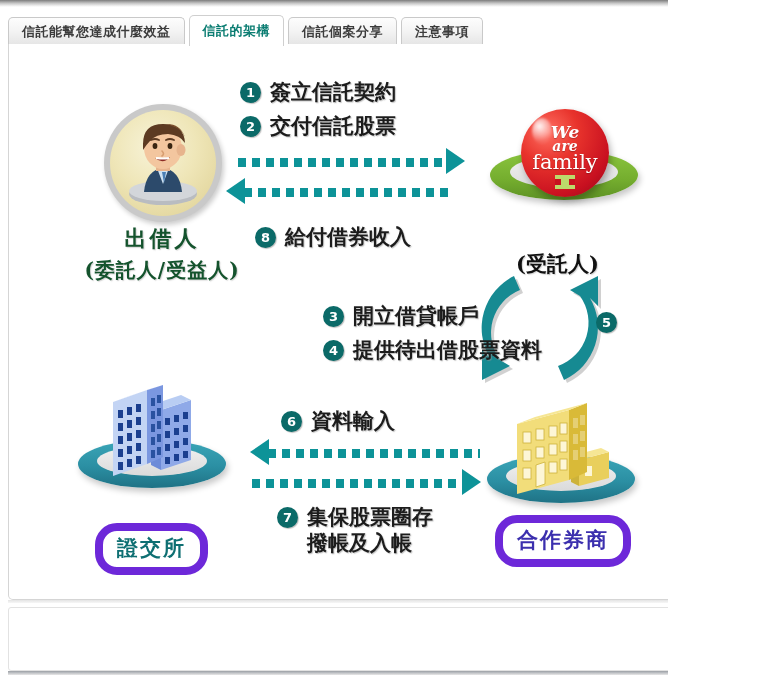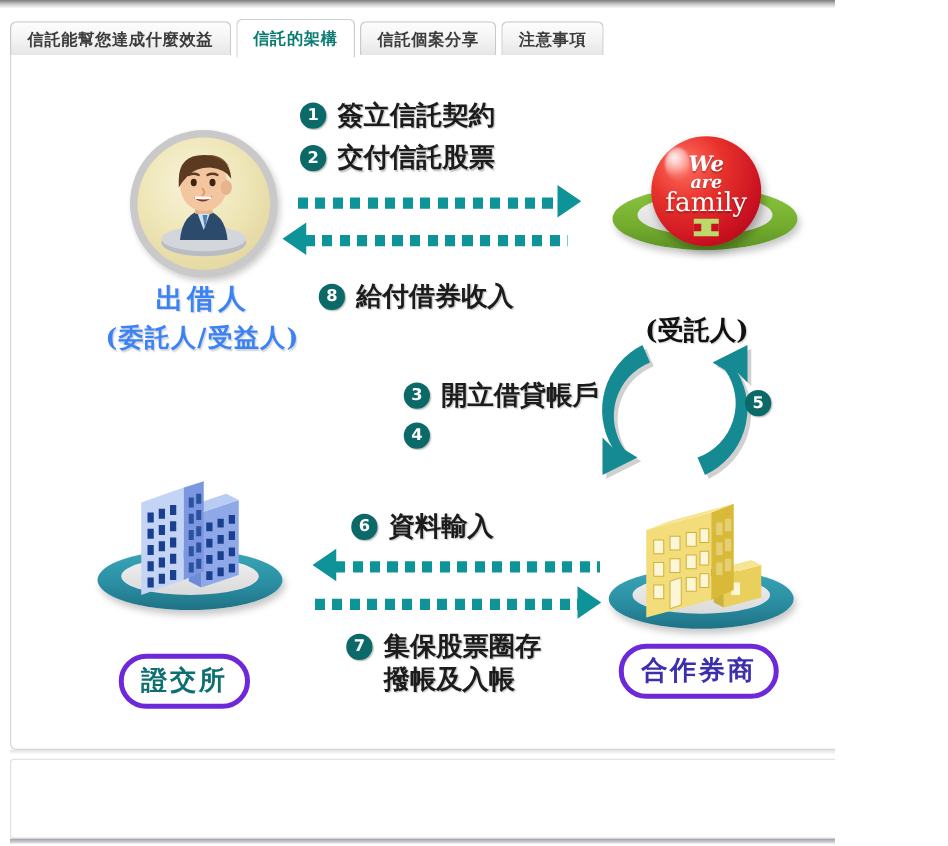--- a/index.html
+++ b/index.html
@@ -138,41 +138,41 @@
     color: #1c1c1c;
     text-shadow: 1px 1px 1px rgba(150,150,150,0.55);
     line-height: 1.18;
   }
   .steptext.two { line-height: 1.15; }
 
   
   .red-label {
     font-family: "DejaVu Serif", "Liberation Serif", serif;
     font-weight: bold;
-    color: #3b82f6;
+    color: #14532d;
     text-align: center;
     text-shadow: 1px 1px 1px rgba(170,170,170,0.5);
     white-space: nowrap;
   }
   .red-label .l1 { font-size: 22px; letter-spacing: 3px; }
   .red-label .l2 { font-size: 20px; letter-spacing: 1px; margin-top: 3px; }
 
   .dark-label {
     font-family: "DejaVu Serif", "Liberation Serif", serif;
     font-size: 21px;
     font-weight: bold;
     color: #111111;
     text-shadow: 1px 1px 1px rgba(165,165,165,0.5);
     white-space: nowrap;
   }
 
   
   .pill {
     box-sizing: border-box;
-    border: 4px solid #6d28d9;
+    border: 8px solid #6d28d9;
     border-radius: 22px;
     padding: 3px 14px 5px 14px;
     background: #ffffff;
     font-family: "DejaVu Serif", "Liberation Serif", serif;
     font-size: 21px;
     font-weight: bold;
     letter-spacing: 2px;
     white-space: nowrap;
     text-align: center;
   }
@@ -401,20 +401,21 @@
         <path d="M112 118 A58 58 0 0 0 138 36 L146 44 L146 14 L118 28 L128 34 A46 46 0 0 1 106 104 Z" fill="#168a92"></path>
       </svg>
     </div>
 
     <div class="abs steprow" style="left:323px; top:304px;">
       <span class="step">3</span>
       <span class="steptext">開立借貸帳戶</span>
     </div>
     <div class="abs steprow" style="left:323px; top:338px;">
       <span class="step">4</span>
+      <span class="steptext">提供待出借股票資料</span>
     </div>
     <div class="abs steprow" style="left:596px; top:312px;">
       <span class="step">5</span>
     </div>
 
     <div class="abs" style="left:78px; top:440px;">
       <div class="plat-teal-base" style="left:0; top:0;"></div>
       <div class="plat-teal-top" style="left:19px; top:6px;"></div>
     </div>
     <div class="abs" style="left:95px; top:378px;">

